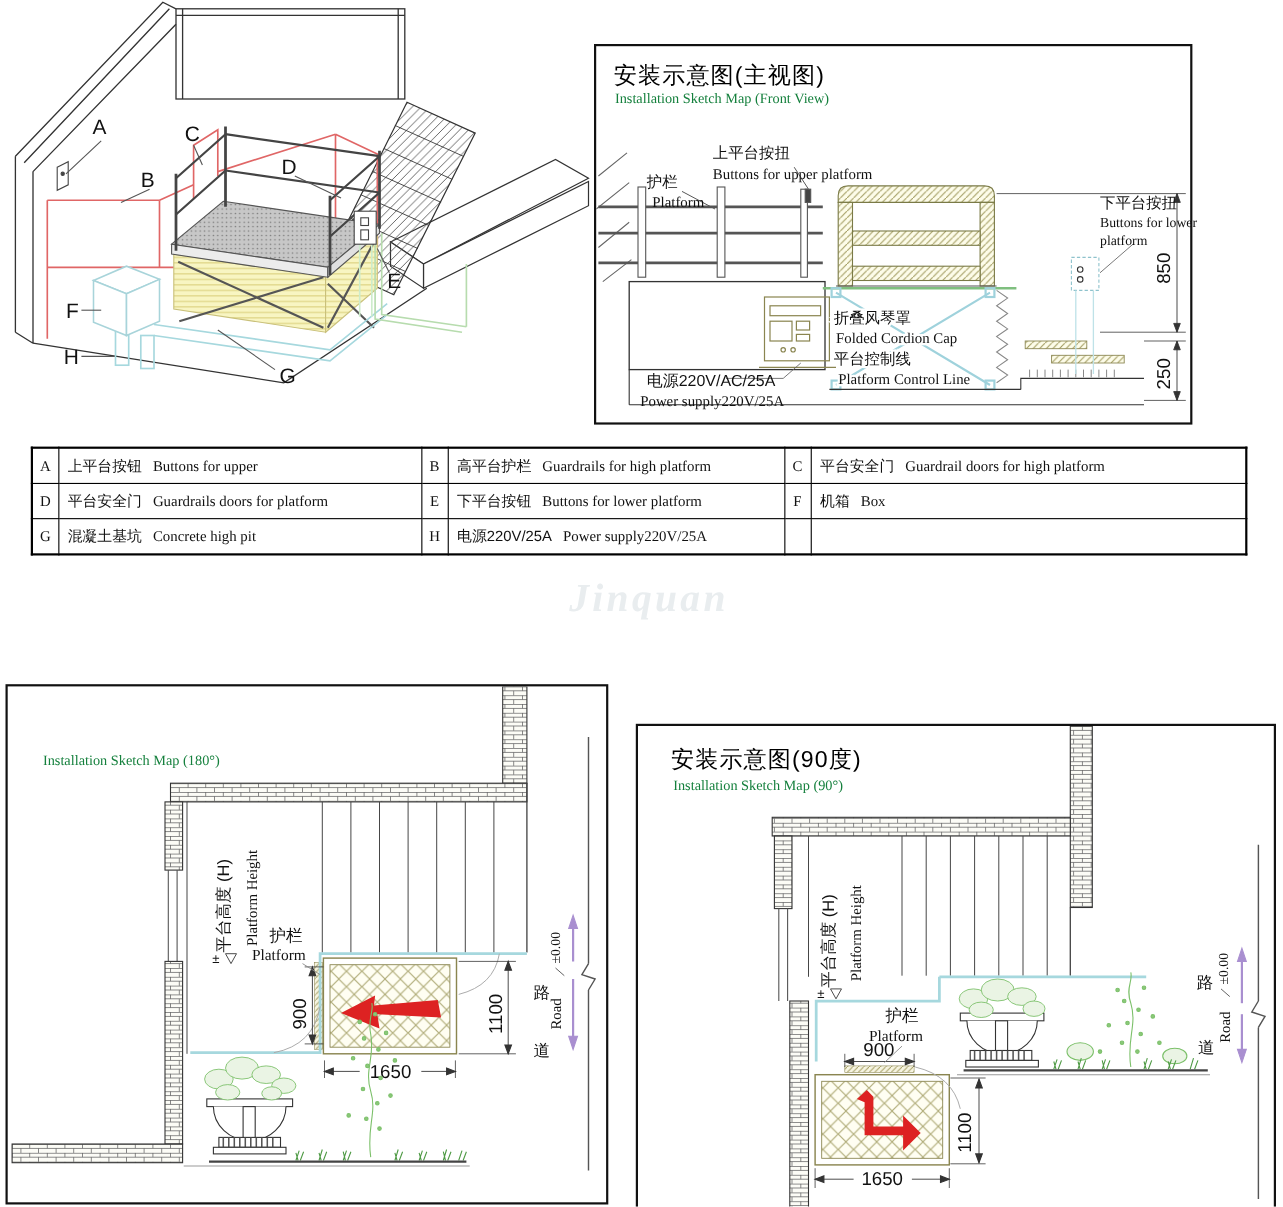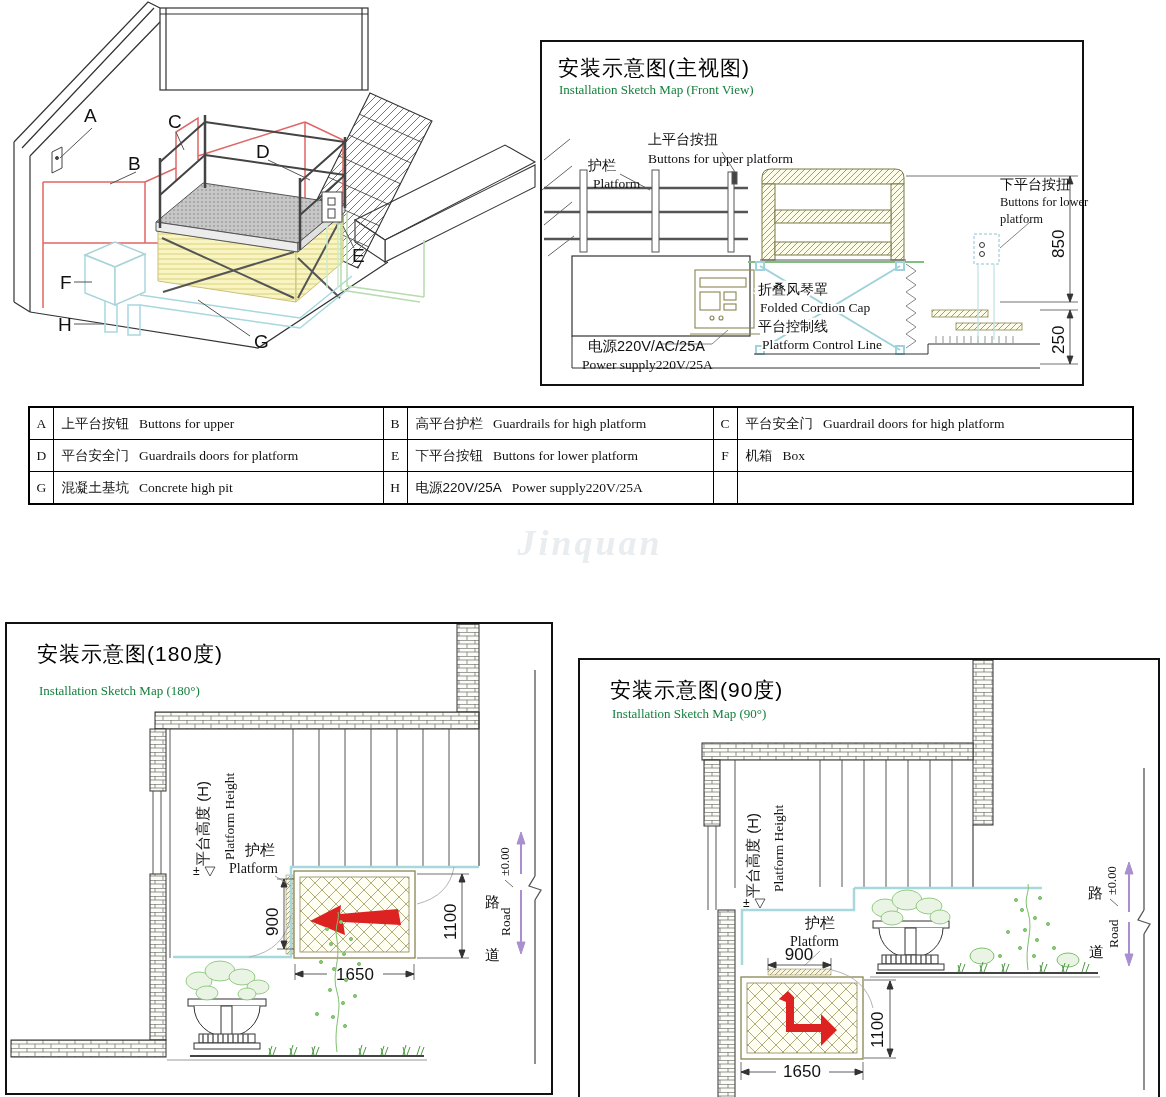--- a/index.html
+++ b/index.html
@@ -287,21 +287,20 @@
       <td class="k"></td>
       <td class="d"><span class="zh"></span><span class="en"></span></td>
     </tr>
   </tbody>
       </table>
 </div>
 
 <div id="watermark">Jinquan</div>
 
 <div class="panel" style="left:5px;top:622px;width:548px;height:473px;">
-  <div class="ptitle title-zh" style="left:30px;top:16px;">安装示意图(180度)</div>
   <div class="ptitle title-en" style="left:32px;top:46px;margin-top:13px;">Installation Sketch Map (180°)</div>
   <svg width="544" height="469" viewBox="0 0 544 469">
     <defs>
       <pattern id="brick" width="16" height="8" patternUnits="userSpaceOnUse">
         <rect width="16" height="8" fill="#fcfcf6"></rect>
         <path d="M0,0.4 H16 M0,4 H16 M4,0 V4 M12,4 V8" stroke="#666" stroke-width="0.7" fill="none"></path>
       </pattern>
       <pattern id="weave" width="14" height="14" patternUnits="userSpaceOnUse">
         <rect width="14" height="14" fill="#fffef2"></rect>
         <path d="M0,7 L7,0 M7,14 L14,7 M0,7 L7,14 M7,0 L14,7" stroke="#b2ae7c" stroke-width="1" fill="none"></path>

